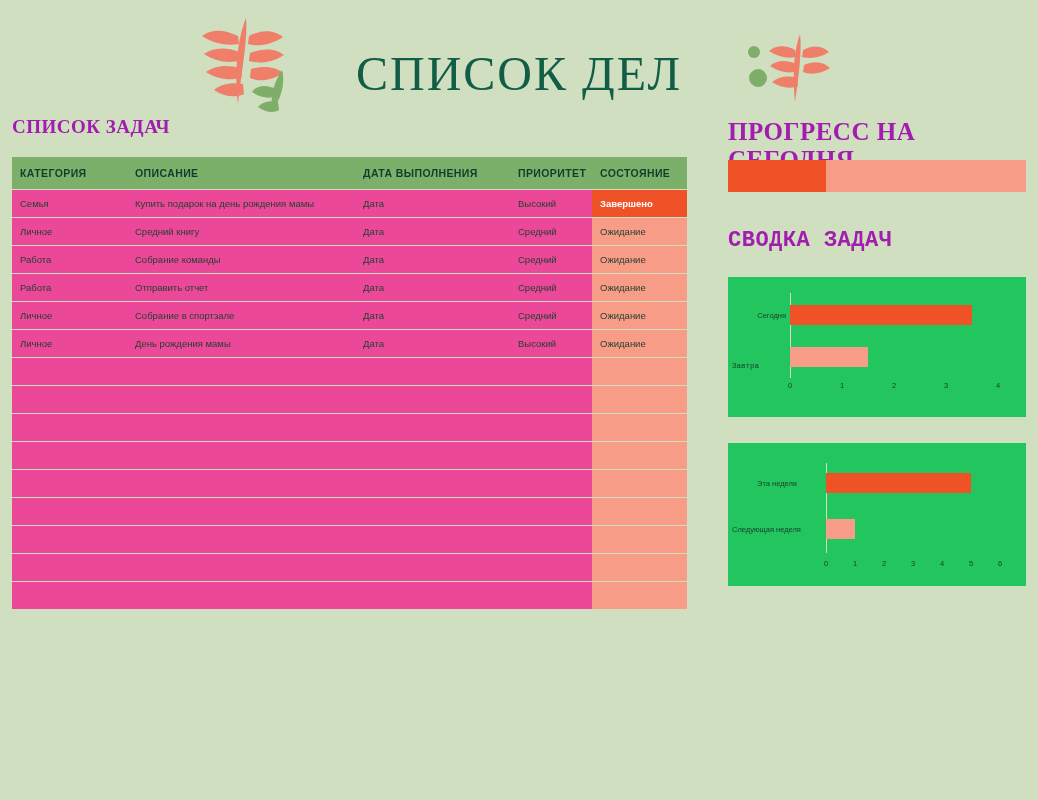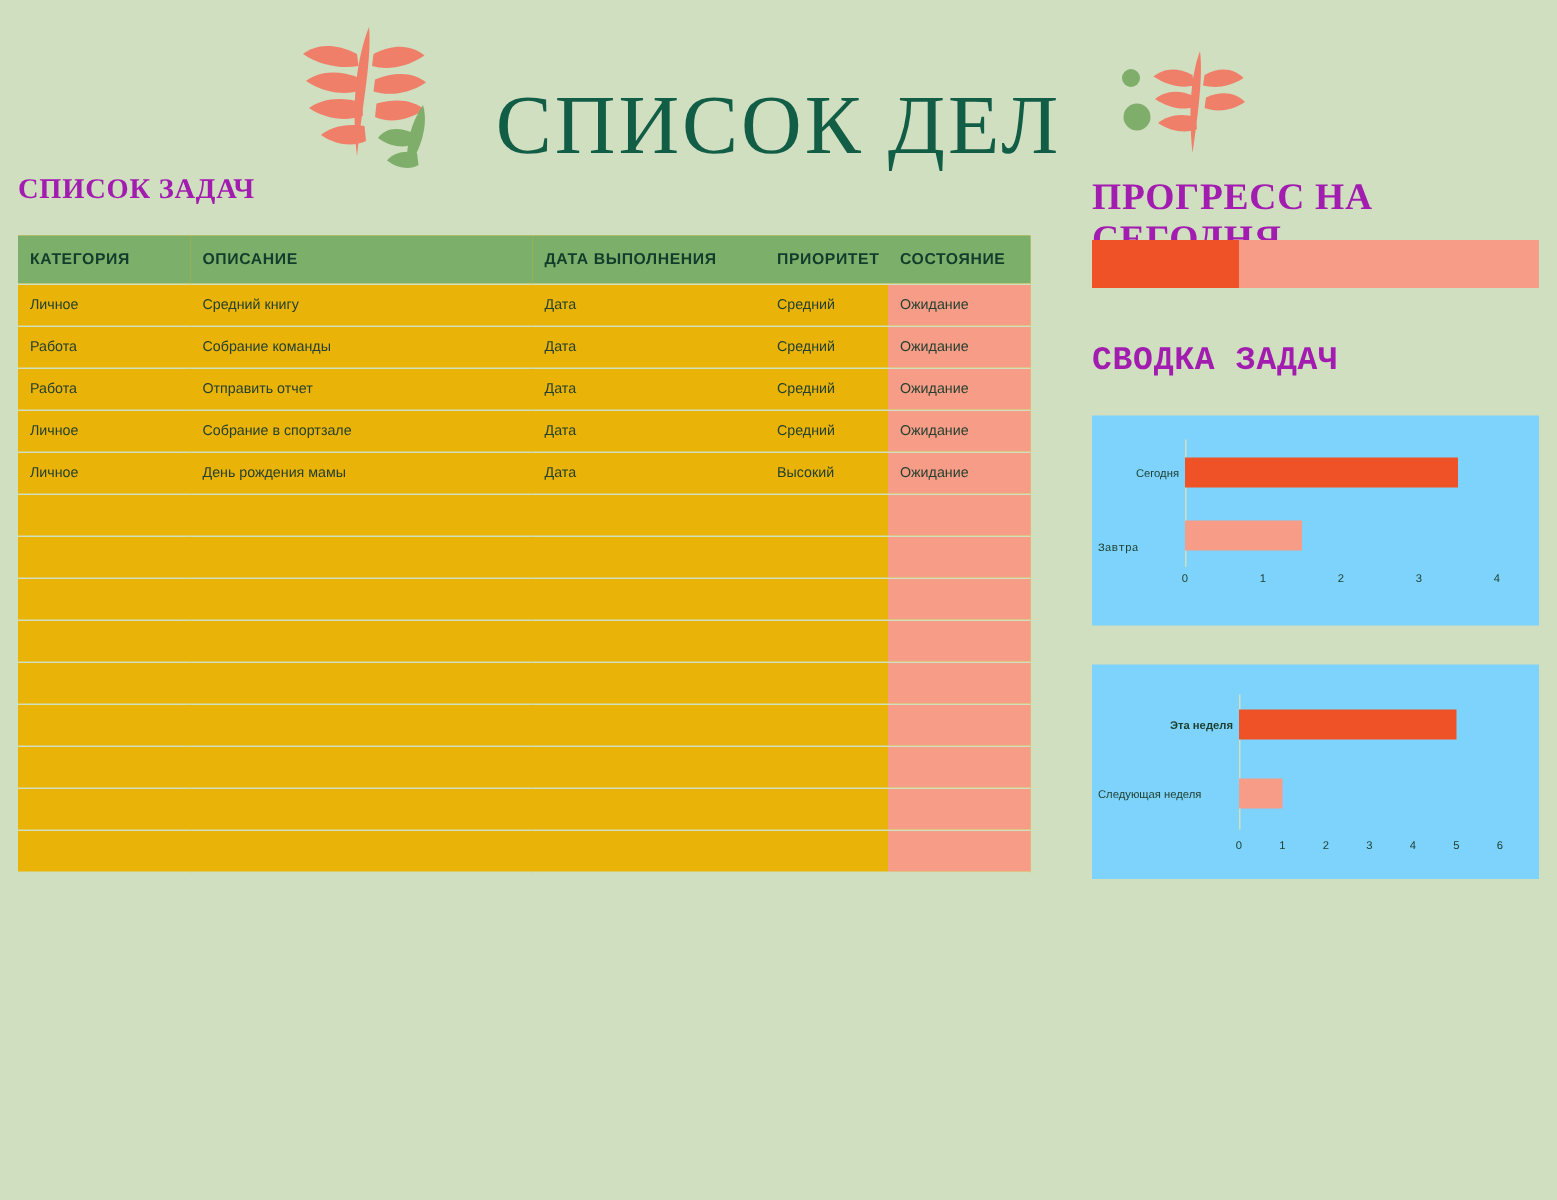--- a/index.html
+++ b/index.html
@@ -21,21 +21,21 @@
   .header {
     position: relative;
     height: 112px;
   }
   .title {
     position: absolute;
     left: 0; right: 0;
     top: 14px;
     text-align: center;
     font-family: "Liberation Serif", serif;
-    font-size: 56px;
+    font-size: 48px;
     letter-spacing: 2px;
     color: #125d46;
     font-weight: normal;
   }
   .deco-left {
     position: absolute;
     left: 178px;
     top: 8px;
     width: 140px;
     height: 110px;
@@ -78,21 +78,21 @@
   
   .table-wrap {
     position: absolute;
     left: 12px;
     top: 157px;
     width: 675px;
   }
   table.tasks {
     border-collapse: collapse;
     width: 675px;
-    background: #eab308;
+    background: #ec4899;
     table-layout: fixed;
   }
   table.tasks th {
     background: #7cb06a;
     color: #123c2c;
     font-size: 10.5px;
     font-weight: bold;
     letter-spacing: 0.4px;
     text-align: left;
     padding: 9px 8px;
@@ -139,21 +139,21 @@
   .progress-inner {
     height: 100%;
     background: #ef5227;
     width: 33%;
   }
 
   
   .chart-box {
     position: absolute;
     left: 728px;
-    background: #7dd3fc;
+    background: #22c55e;
   }
   #chart-today { top: 277px; width: 298px; height: 140px; }
   #chart-week  { top: 443px; width: 298px; height: 143px; }
 
   .chart-inner { position: relative; width: 100%; height: 100%; }
 
   .bar-label {
     position: absolute;
     font-size: 7.5px;
     color: #1d3d2b;
@@ -234,20 +234,27 @@
       <tr>
         <th>КАТЕГОРИЯ</th>
         <th>ОПИСАНИЕ</th>
         <th>ДАТА ВЫПОЛНЕНИЯ</th>
         <th>ПРИОРИТЕТ</th>
         <th>СОСТОЯНИЕ</th>
       </tr>
     </thead>
     <tbody id="task-rows">
         <tr>
+          <td>Семья</td>
+          <td>Купить подарок на день рождения мамы</td>
+          <td>Дата</td>
+          <td>Высокий</td>
+          <td class="state done">Завершено</td>
+        </tr>
+        <tr>
           <td>Личное</td>
           <td>Средний книгу</td>
           <td>Дата</td>
           <td>Средний</td>
           <td class="state">Ожидание</td>
         </tr>
         <tr>
           <td>Работа</td>
           <td>Собрание команды</td>
           <td>Дата</td>
@@ -361,21 +368,21 @@
       <div class="tick" style="left: 114px; top: 104px;">1</div>
       <div class="tick" style="left: 166px; top: 104px;">2</div>
       <div class="tick" style="left: 218px; top: 104px;">3</div>
       <div class="tick" style="left: 270px; top: 104px;">4</div>
     </div>
 </div>
 
 <div class="chart-box" id="chart-week">
   <div class="chart-inner" id="chart-week-inner">
       <div class="axis-line" style="left: 98px; top: 20px; height: 90px;"></div>
-      <div class="bar-label" style="left: 4px; width: 90px; top: 36px; text-align: right; font-weight: bold;">Эта неделя</div>
+      <div class="bar-label" style="left: 4px; width: 90px; top: 36px; text-align: center;">Эта неделя</div>
       <div class="bar dark" style="left: 98px; top: 30px; width: 145px;"></div>
       <div class="bar-label" style="left: 4px; width: 90px; top: 82px; text-align: left;">Следующая неделя</div>
       <div class="bar light" style="left: 98px; top: 76px; width: 29px;"></div>
       <div class="tick" style="left: 98px; top: 116px;">0</div>
       <div class="tick" style="left: 127px; top: 116px;">1</div>
       <div class="tick" style="left: 156px; top: 116px;">2</div>
       <div class="tick" style="left: 185px; top: 116px;">3</div>
       <div class="tick" style="left: 214px; top: 116px;">4</div>
       <div class="tick" style="left: 243px; top: 116px;">5</div>
       <div class="tick" style="left: 272px; top: 116px;">6</div>

